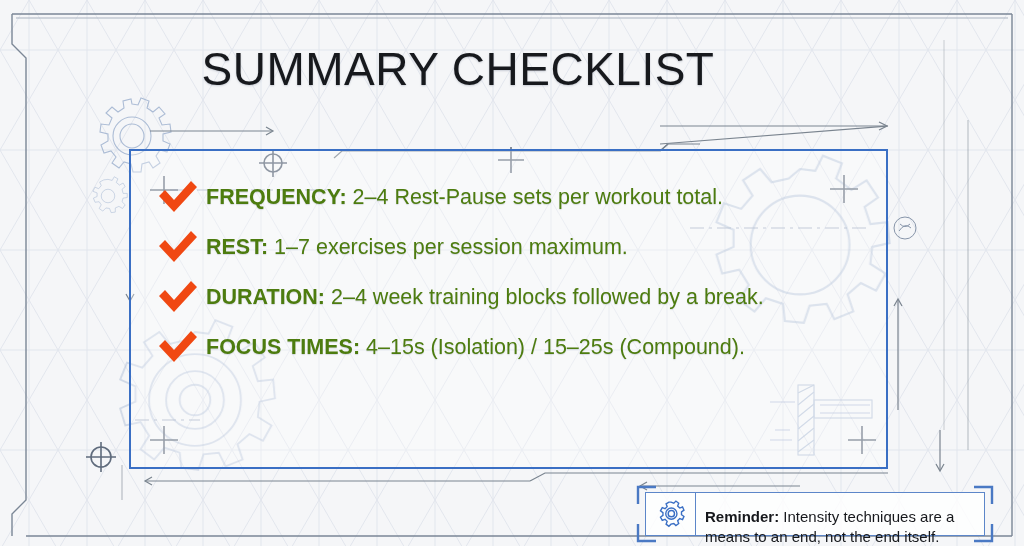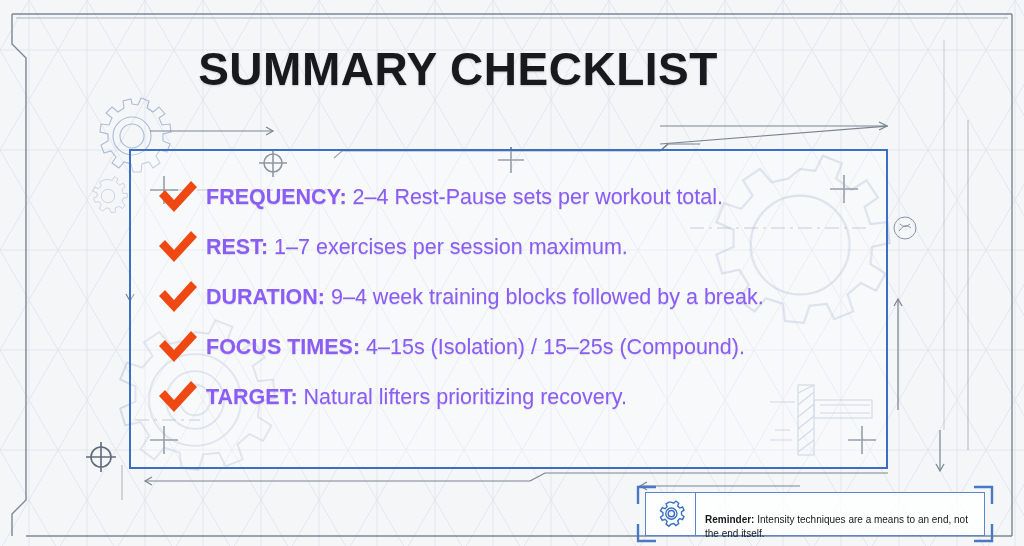--- a/index.html
+++ b/index.html
@@ -19,56 +19,56 @@
   .outer-frame{position:absolute;inset:0;pointer-events:none;}
   .outer-frame svg{display:block;}
 
   
   .decor{position:absolute;inset:0;pointer-events:none;}
   .decor svg{display:block;}
 
   
   .title{
     position:absolute;left:0;top:42px;width:916px;text-align:center;
-    font-size:46px;font-weight:bold;letter-spacing:.5px;color:#17191d;
+    font-size:46px;font-weight:normal;letter-spacing:.5px;color:#17191d;
     text-shadow:0 1px 2px rgba(120,130,150,.35);
     white-space:nowrap;
   }
 
   
   .panel{
     position:absolute;left:129px;top:149px;width:759px;height:320px;
     border:2px solid #3a6fc4;background:rgba(255,255,255,.30);
     box-sizing:border-box;
   }
 
   
   .list{position:absolute;left:150px;top:172px;width:740px;}
   .row{display:flex;align-items:center;height:50px;margin-bottom:0;}
   .row + .row{margin-top:0;}
   .check{width:56px;flex:0 0 56px;display:flex;align-items:center;justify-content:center;}
   .check svg{display:block;}
   .txt{
-    font-size:21.5px;color:#8b5cf6;white-space:nowrap;
+    font-size:21.5px;color:#4d7c0f;white-space:nowrap;
     text-shadow:0 1px 1px rgba(140,150,165,.30);
   }
   .txt b{font-weight:bold;}
 
   
   .reminder{
     position:absolute;left:645px;top:492px;width:340px;height:44px;
     border:1.5px solid #5c86c9;background:rgba(255,255,255,.82);
     box-sizing:border-box;display:flex;align-items:center;
   }
   .reminder-icon{
     width:50px;flex:0 0 50px;display:flex;align-items:center;justify-content:center;
     border-right:1.5px solid #5c86c9;height:100%;box-sizing:border-box;
   }
   .reminder-text{
-    padding:0 8px 0 9px;font-size:10px;line-height:1.32;color:#16181c;margin-top:25px;
+    padding:0 8px 0 9px;font-size:15px;line-height:1.32;color:#16181c;margin-top:25px;
   }
   .reminder-text b{font-weight:bold;}
   .brackets{position:absolute;left:636px;top:484px;width:358px;height:60px;pointer-events:none;}
   .brackets svg{display:block;}
 </style>
 </head>
 <body>
 
 <div id="stage">
 
@@ -218,40 +218,32 @@
       </span>
       <span class="txt"><b>REST:</b><span> 1–7 exercises per session maximum.</span></span>
     </div>
 
     <div class="row">
       <span class="check">
         <svg width="44" height="36" viewBox="0 0 44 36">
             <path d="M3 17 L9 11 L18 21 L35 2 L41 8 L18 33 Z" fill="#f04812"></path>
           </svg>
       </span>
-      <span class="txt"><b>DURATION:</b><span> 9–4 week training blocks followed by a break.</span></span>
+      <span class="txt"><b>DURATION:</b><span> 2–4 week training blocks followed by a break.</span></span>
     </div>
 
     <div class="row">
       <span class="check">
         <svg width="44" height="36" viewBox="0 0 44 36">
             <path d="M3 17 L9 11 L18 21 L35 2 L41 8 L18 33 Z" fill="#f04812"></path>
           </svg>
       </span>
       <span class="txt"><b>FOCUS TIMES:</b><span> 4–15s (Isolation) / 15–25s (Compound).</span></span>
     </div>
 
-    <div class="row">
-      <span class="check">
-        <svg width="44" height="36" viewBox="0 0 44 36">
-            <path d="M3 17 L9 11 L18 21 L35 2 L41 8 L18 33 Z" fill="#f04812"></path>
-          </svg>
-      </span>
-      <span class="txt"><b>TARGET:</b><span> Natural lifters prioritizing recovery.</span></span>
-    </div>
 
   </div>
 
   <div class="brackets">
     <svg width="358" height="60" viewBox="0 0 358 60" xmlns="http://www.w3.org/2000/svg">
       <g stroke="#4a79c4" stroke-width="2.4" fill="none">
         <path d="M2 20 L2 3 L20 3"></path>
         <path d="M356 20 L356 3 L338 3"></path>
         <path d="M2 40 L2 57 L20 57"></path>
         <path d="M356 40 L356 57 L338 57"></path>

